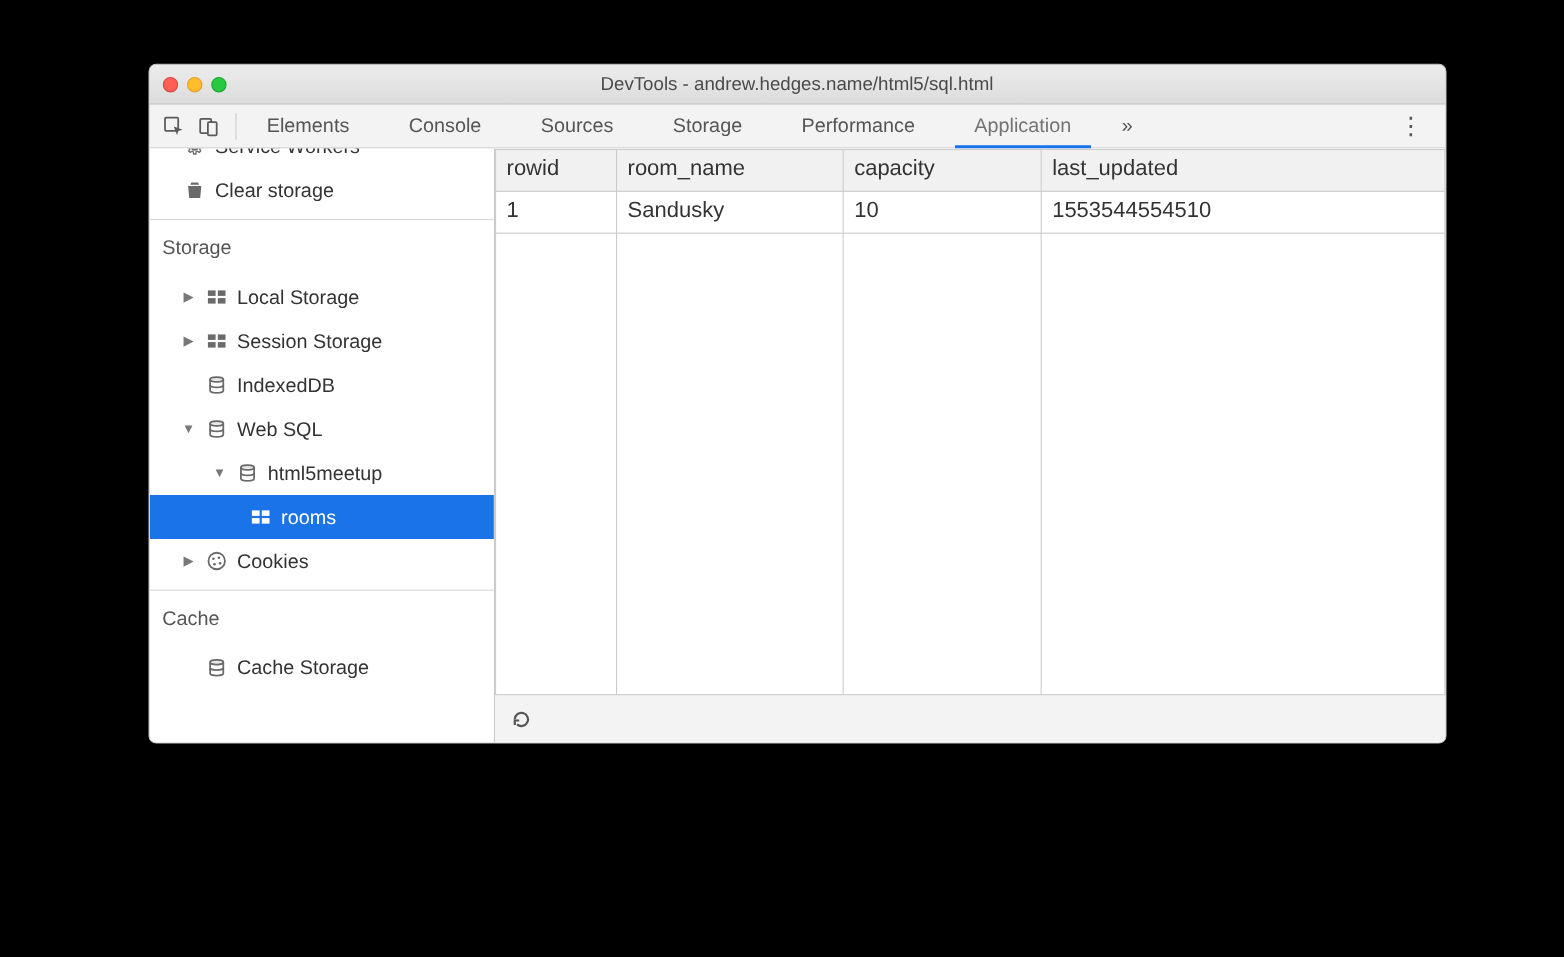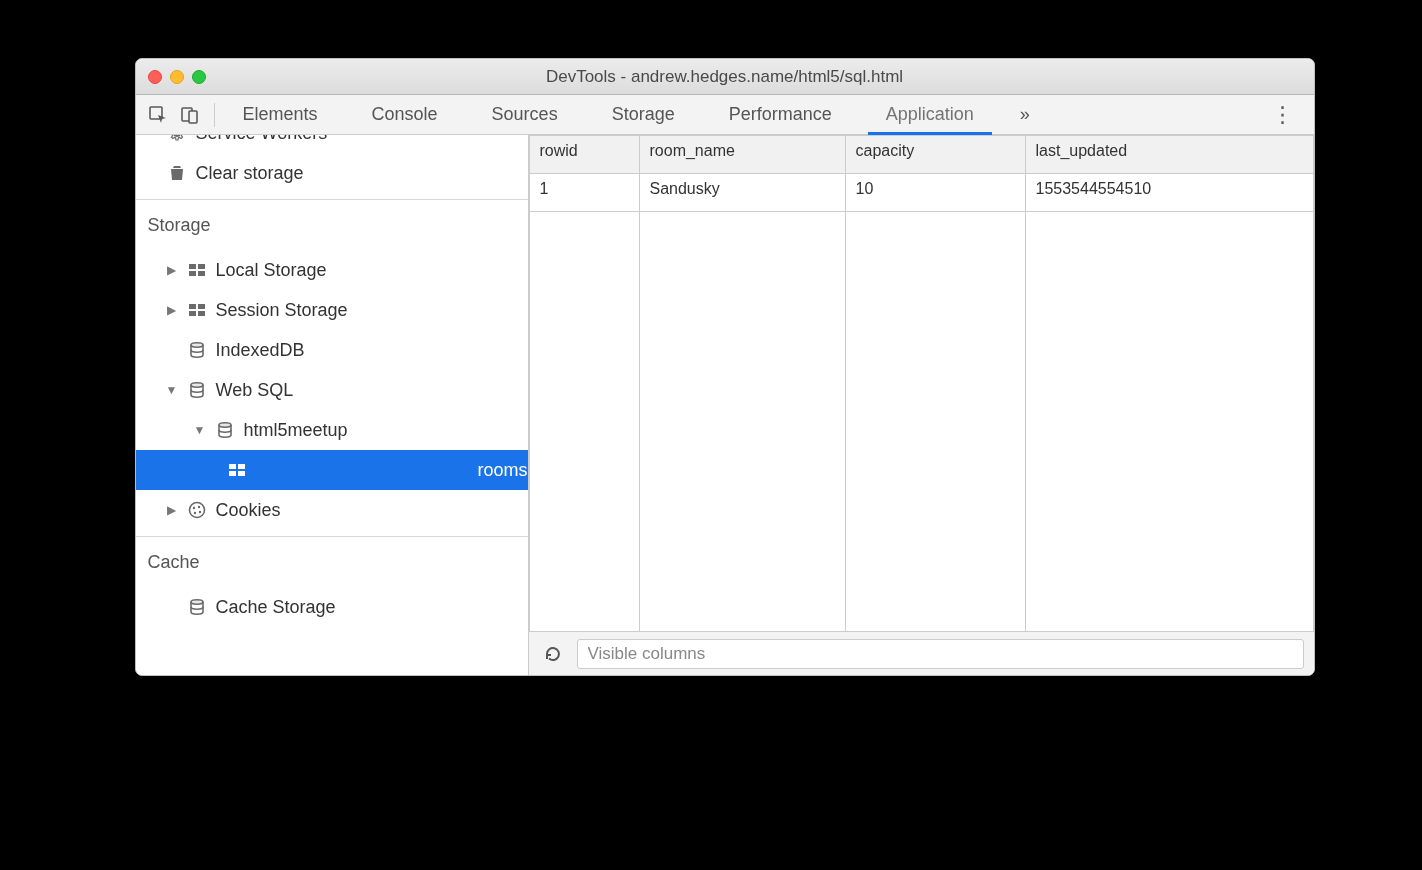--- a/index.html
+++ b/index.html
@@ -92,21 +92,21 @@
   }
   .tb-right { margin-left:auto; display:flex; align-items:center;}
   .kebab { font-size:22px; color:#555; padding:0 12px; cursor:pointer;}
 
   .body {
     display:flex;
     height: 540px;
     position:relative;
   }
   .sidebar {
-    width: 393px;
+    width: 314px;
     border-right:1px solid #ccc;
     overflow:hidden;
     display:flex;
     flex-direction:column;
     background:#fff;
   }
   .sb-list{ flex:1; overflow:auto; padding-top:0; }
   .sb-item {
     display:flex;
     align-items:center;
@@ -145,21 +145,21 @@
   .sb-item.selected{
     background:#1a73e8;
     color:#fff;
   }
   .sb-item.selected .icon{ color:#fff;}
   .sb-sep{
     height:1px; background:#d8d8d8; margin:6px 0;
   }
   .indent1{ padding-left: 30px;}
   .indent2{ padding-left: 58px;}
-  .indent3{ padding-left: 90px; justify-content: space-between;}
+  .indent3{ padding-left: 90px;}
 
   .main{
     flex:1;
     display:flex;
     flex-direction:column;
     background:#fff;
   }
   .table-wrap{
     flex:1;
     overflow:auto;
@@ -168,21 +168,21 @@
   table.data{
     width:100%;
     border-collapse:collapse;
     table-layout:fixed;
     height:100%;
   }
   table.data th, table.data td{
     border:1px solid #ccc;
     padding:6px 10px;
     text-align:left;
-    font-size:16px;
+    font-size:20px;
     font-weight:400;
     color:#333;
     vertical-align:top;
   }
   table.data th{
     background:#f1f1f1;
     height:38px;
   }
   table.data td{
     height:38px;
@@ -440,18 +440,17 @@
           </tbody>
         </table>
       </div>
       <div class="footer">
         <div class="refresh">
           <svg width="20" height="20" viewBox="0 0 20 20" fill="none" stroke="currentColor" stroke-width="2">
             <path d="M4 10a6 6 0 1 1 2 4.5"></path>
             <path d="M4 15v-4h4"></path>
           </svg>
         </div>
-        <input class="vc-input" type="text" placeholder="Visible columns" style="">
       </div>
     </div>
   </div>
 
 </div>
 
 </body></html>

